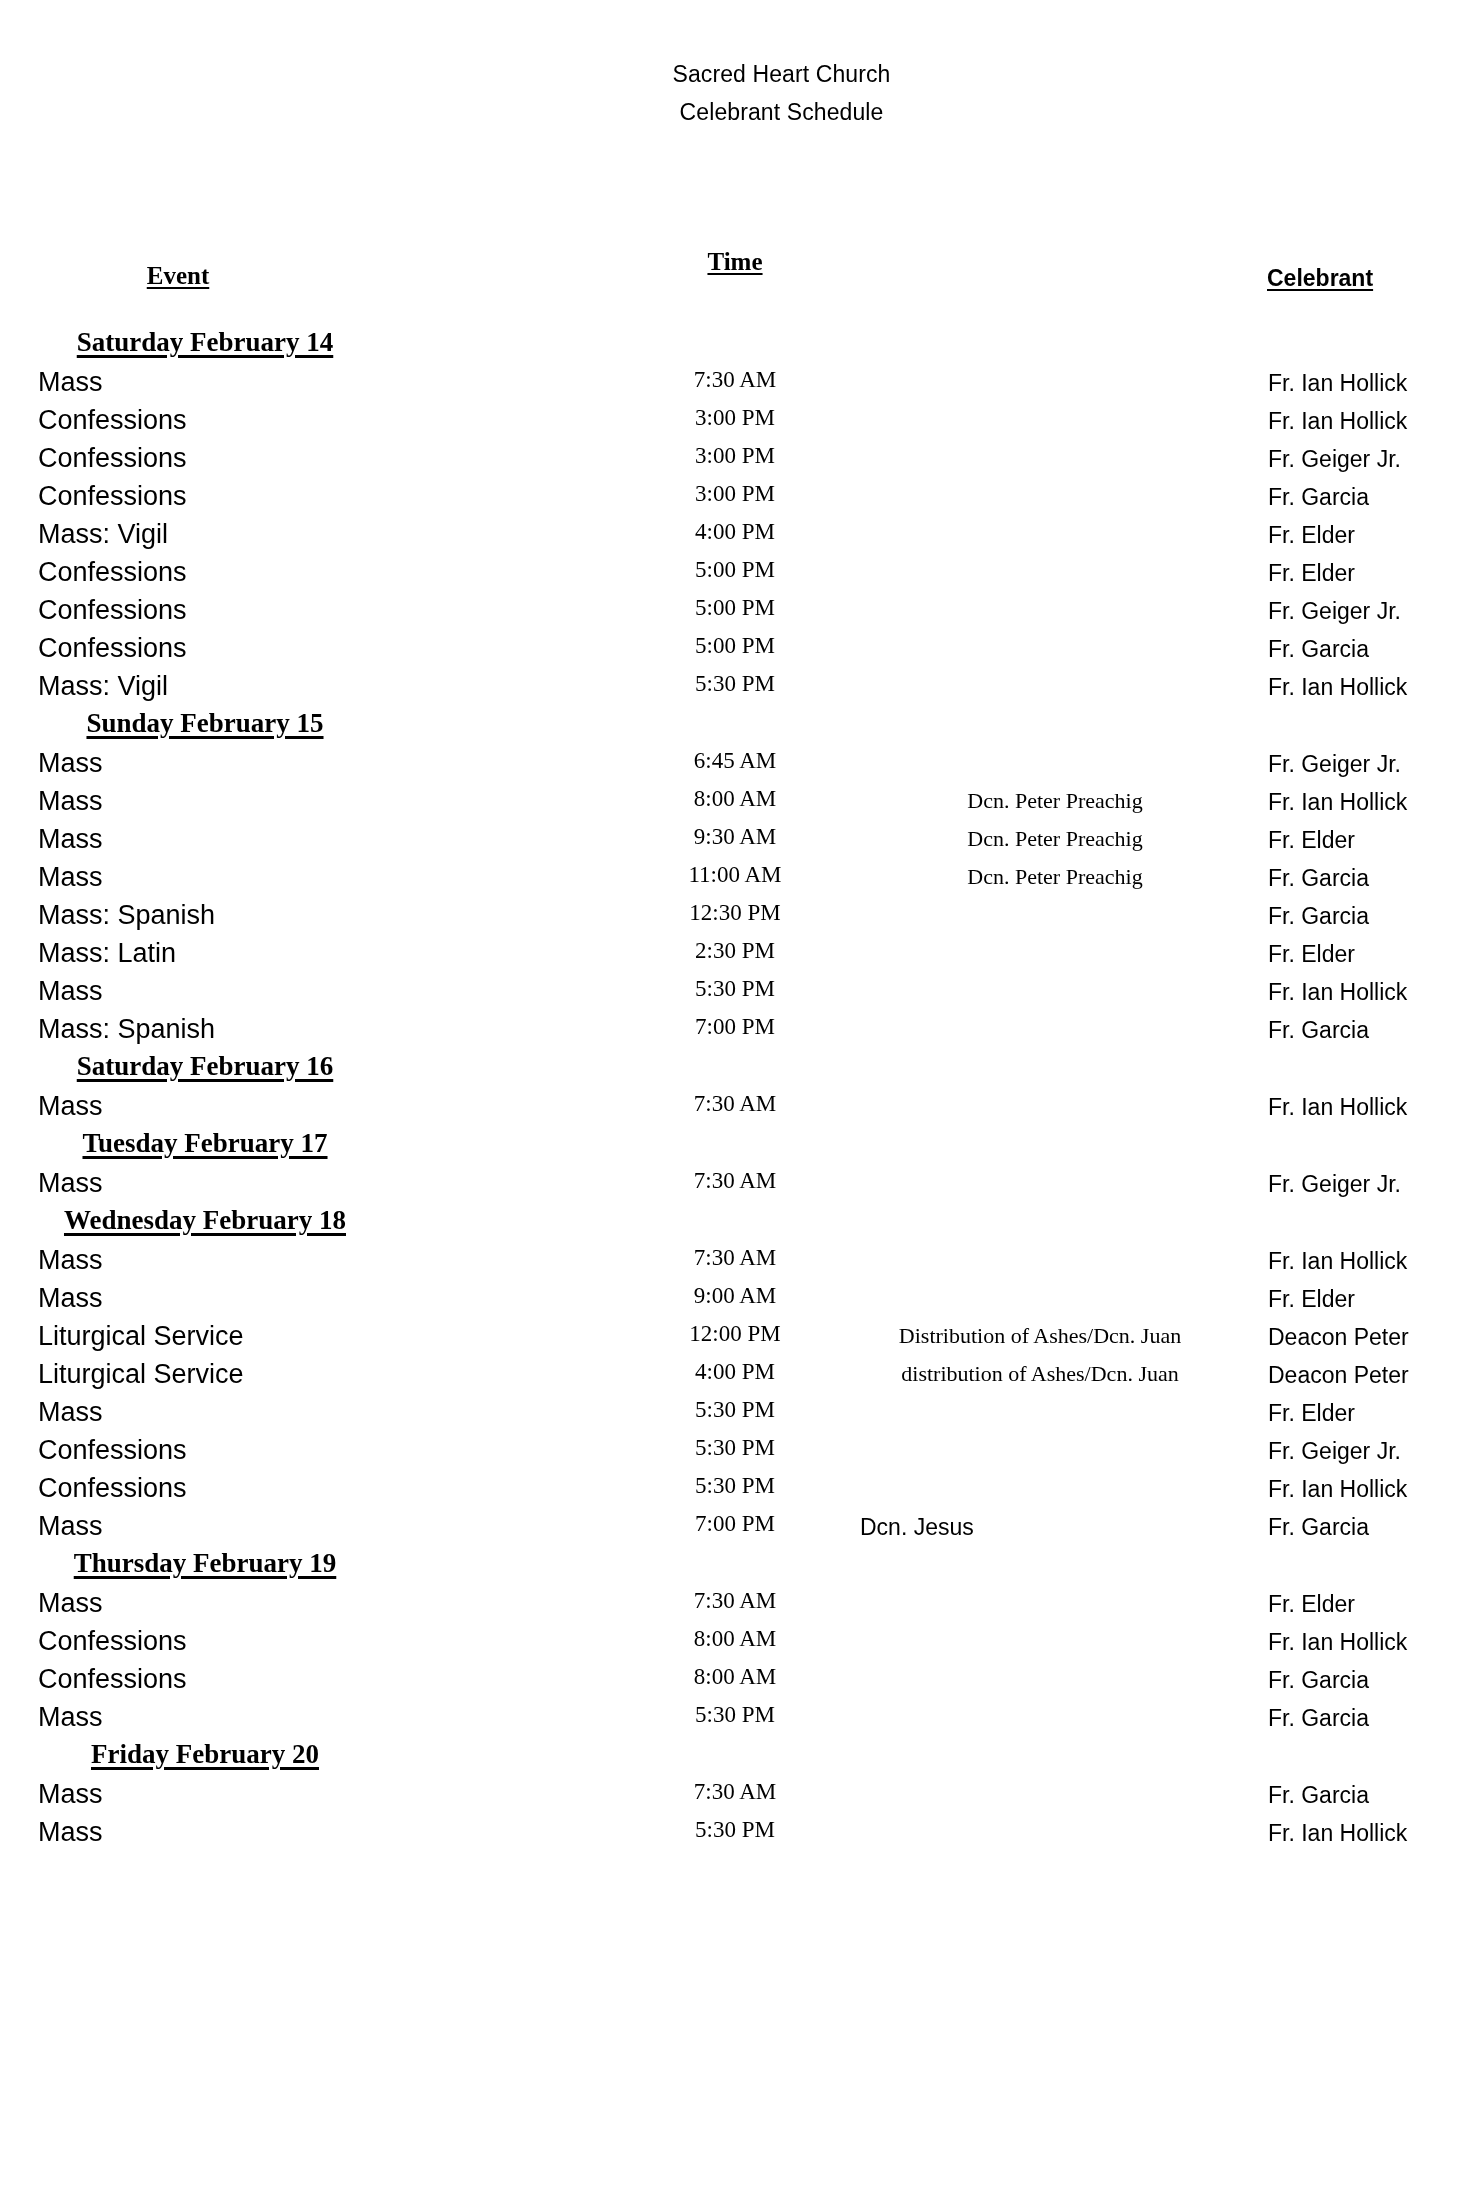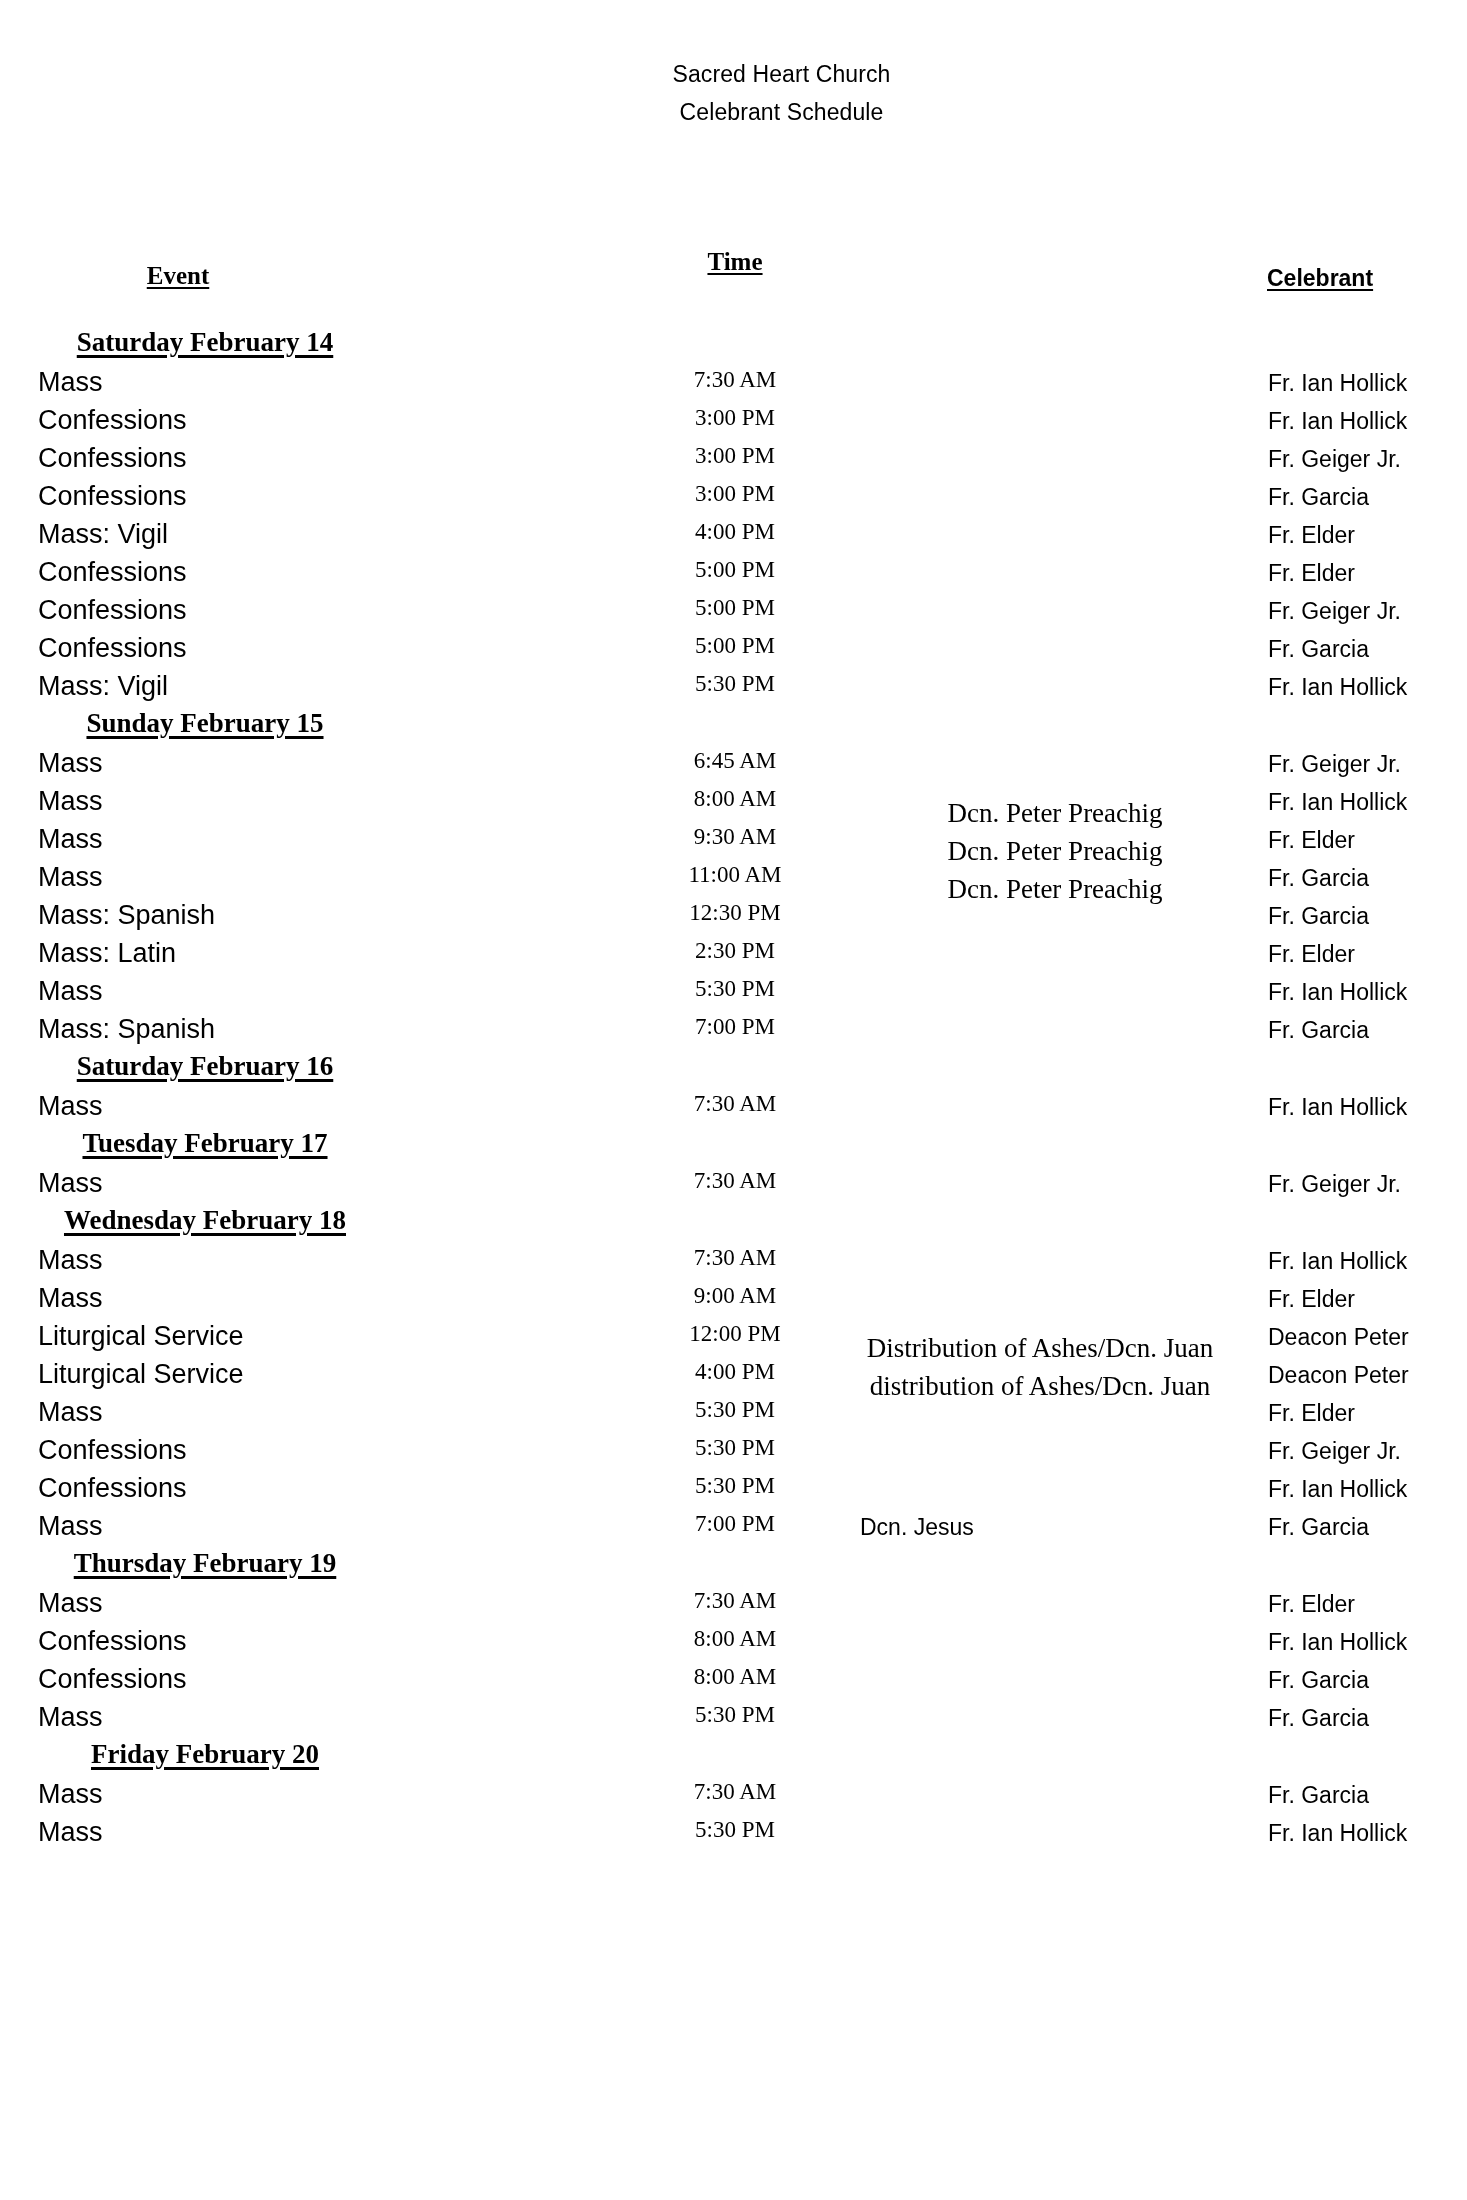--- a/index.html
+++ b/index.html
@@ -111,25 +111,25 @@
     text-align: center;
     font-family: "Liberation Serif", serif;
     font-size: 23px;
     white-space: nowrap;
   }
 
   
   .note {
     position: absolute;
     left: 855px;
-    top: 14px;
+    top: 4px;
     width: 400px;
     text-align: center;
     font-family: "Liberation Serif", serif;
-    font-size: 27px;
+    font-size: 22px;
     white-space: nowrap;
     overflow: visible;
   }
   
   .note.sans {
     font-family: "Liberation Sans", sans-serif;
     font-size: 23px;
     text-align: left;
     left: 860px;
     top: 5px;

